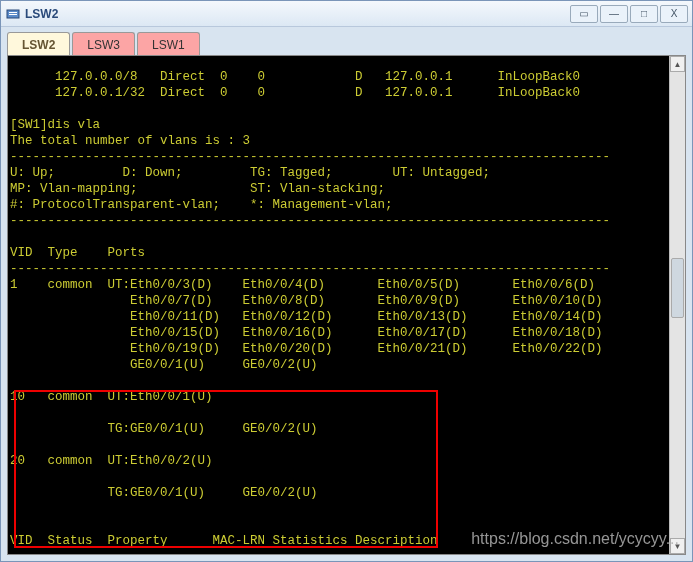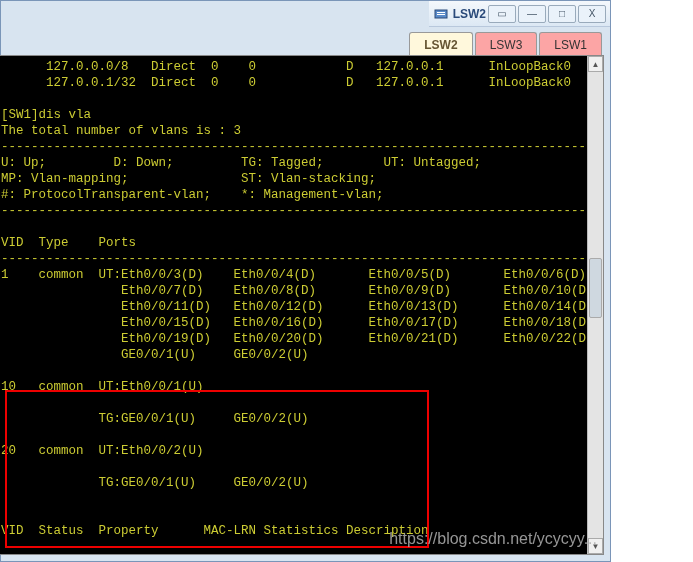--- a/index.html
+++ b/index.html
@@ -1,27 +1,27 @@
 <!DOCTYPE html>
 <html><head>
 <meta charset="utf-8">
 <style>
   * { margin:0; padding:0; box-sizing:border-box; }
   body { font-family: Tahoma, sans-serif; font-size:12px; background:#fff; width:693px; height:562px; }
-  .window { width:611px; height:562px; border:1px solid #7a95b8; background:#d8e4f0; display:flex; flex-direction:column;align-items:flex-end; }
+  .window { width:693px; height:562px; border:1px solid #7a95b8; background:#d8e4f0; display:flex; flex-direction:column; }
   .titlebar { height:26px; background:linear-gradient(#f4f8fc,#dce8f4); display:flex; align-items:center; padding:0 4px; border-bottom:1px solid #b8c8dc; }
   .titlebar .sysicon { width:16px; height:16px; margin-right:4px; display:inline-flex; align-items:center; justify-content:center; }
   .titlebar .title { color:#2a4a7a; font-weight:bold; flex:1; }
   .winbtns { display:flex; gap:0; }
   .winbtn { width:28px; height:18px; border:1px solid #9ab; background:#eaf2fa; border-radius:2px; margin-left:2px; display:flex; align-items:center; justify-content:center; color:#456; font-size:10px; }
   .tabbar { height:28px; display:flex; align-items:flex-end; padding:0 6px; }
   .tab { padding:5px 14px 4px; border:1px solid #999; border-bottom:none; margin-right:2px; background:#fca5a5; border-radius:3px 3px 0 0; font-size:12px; color:#333; position:relative; top:1px; }
   .tab.active { background:#fff8dc; font-weight:bold; color:#653; }
   .termwrap { flex:1; margin:0 6px 6px 6px; border:1px solid #888; background:#000; position:relative; overflow:hidden; }
-  .terminal { font-family:"Courier New",monospace; font-size:12.5px; line-height:16px; color:#cccc33; padding:3px 2px; white-space:pre; }
+  .terminal { font-family:"Courier New",monospace; font-size:12.5px; line-height:16px; color:#cccc33; padding:13px 2px; white-space:pre; }
   .scroll { position:absolute; right:0; top:0; width:16px; height:100%; background:#e4e4e4; border-left:1px solid #bbb; }
   .scroll .arrow { height:16px; background:#f0f0f0; border:1px solid #aaa; display:flex; align-items:center; justify-content:center; font-size:8px; color:#555; }
   .scroll .track { position:absolute; top:16px; bottom:16px; left:0; right:0; }
   .scroll .thumb { position:absolute; left:1px; right:1px; top:40%; height:60px; background:#cfd8e0; border:1px solid #aaa; border-radius:2px; }
   .redbox { position:absolute; border:2px solid #e00; pointer-events:none; }
   .watermark { position:absolute; right:6px; bottom:6px; color:#b0b0b0; font-family:sans-serif; font-size:16px; opacity:.85; }
 </style>
 </head>
 <body>
 

